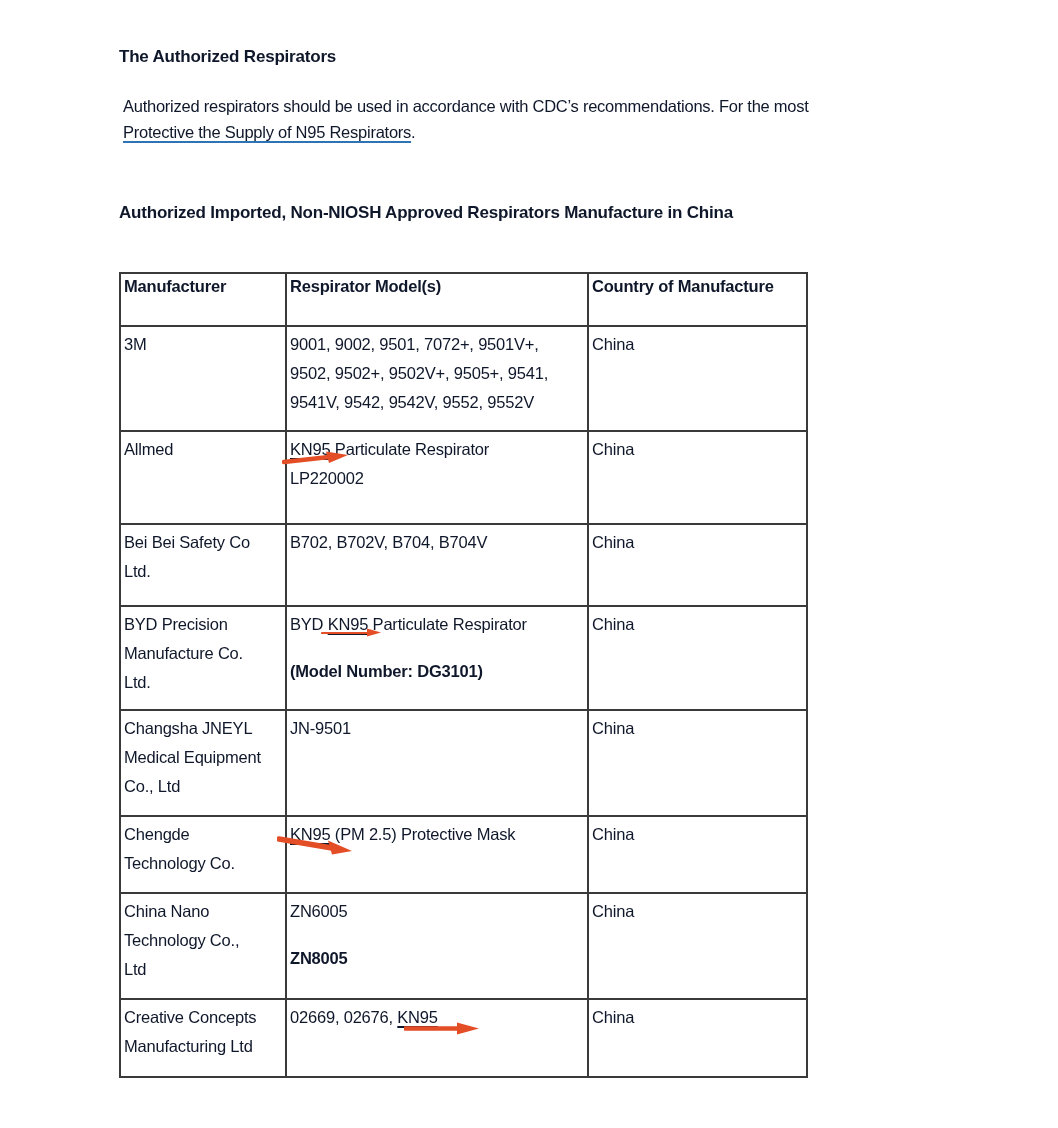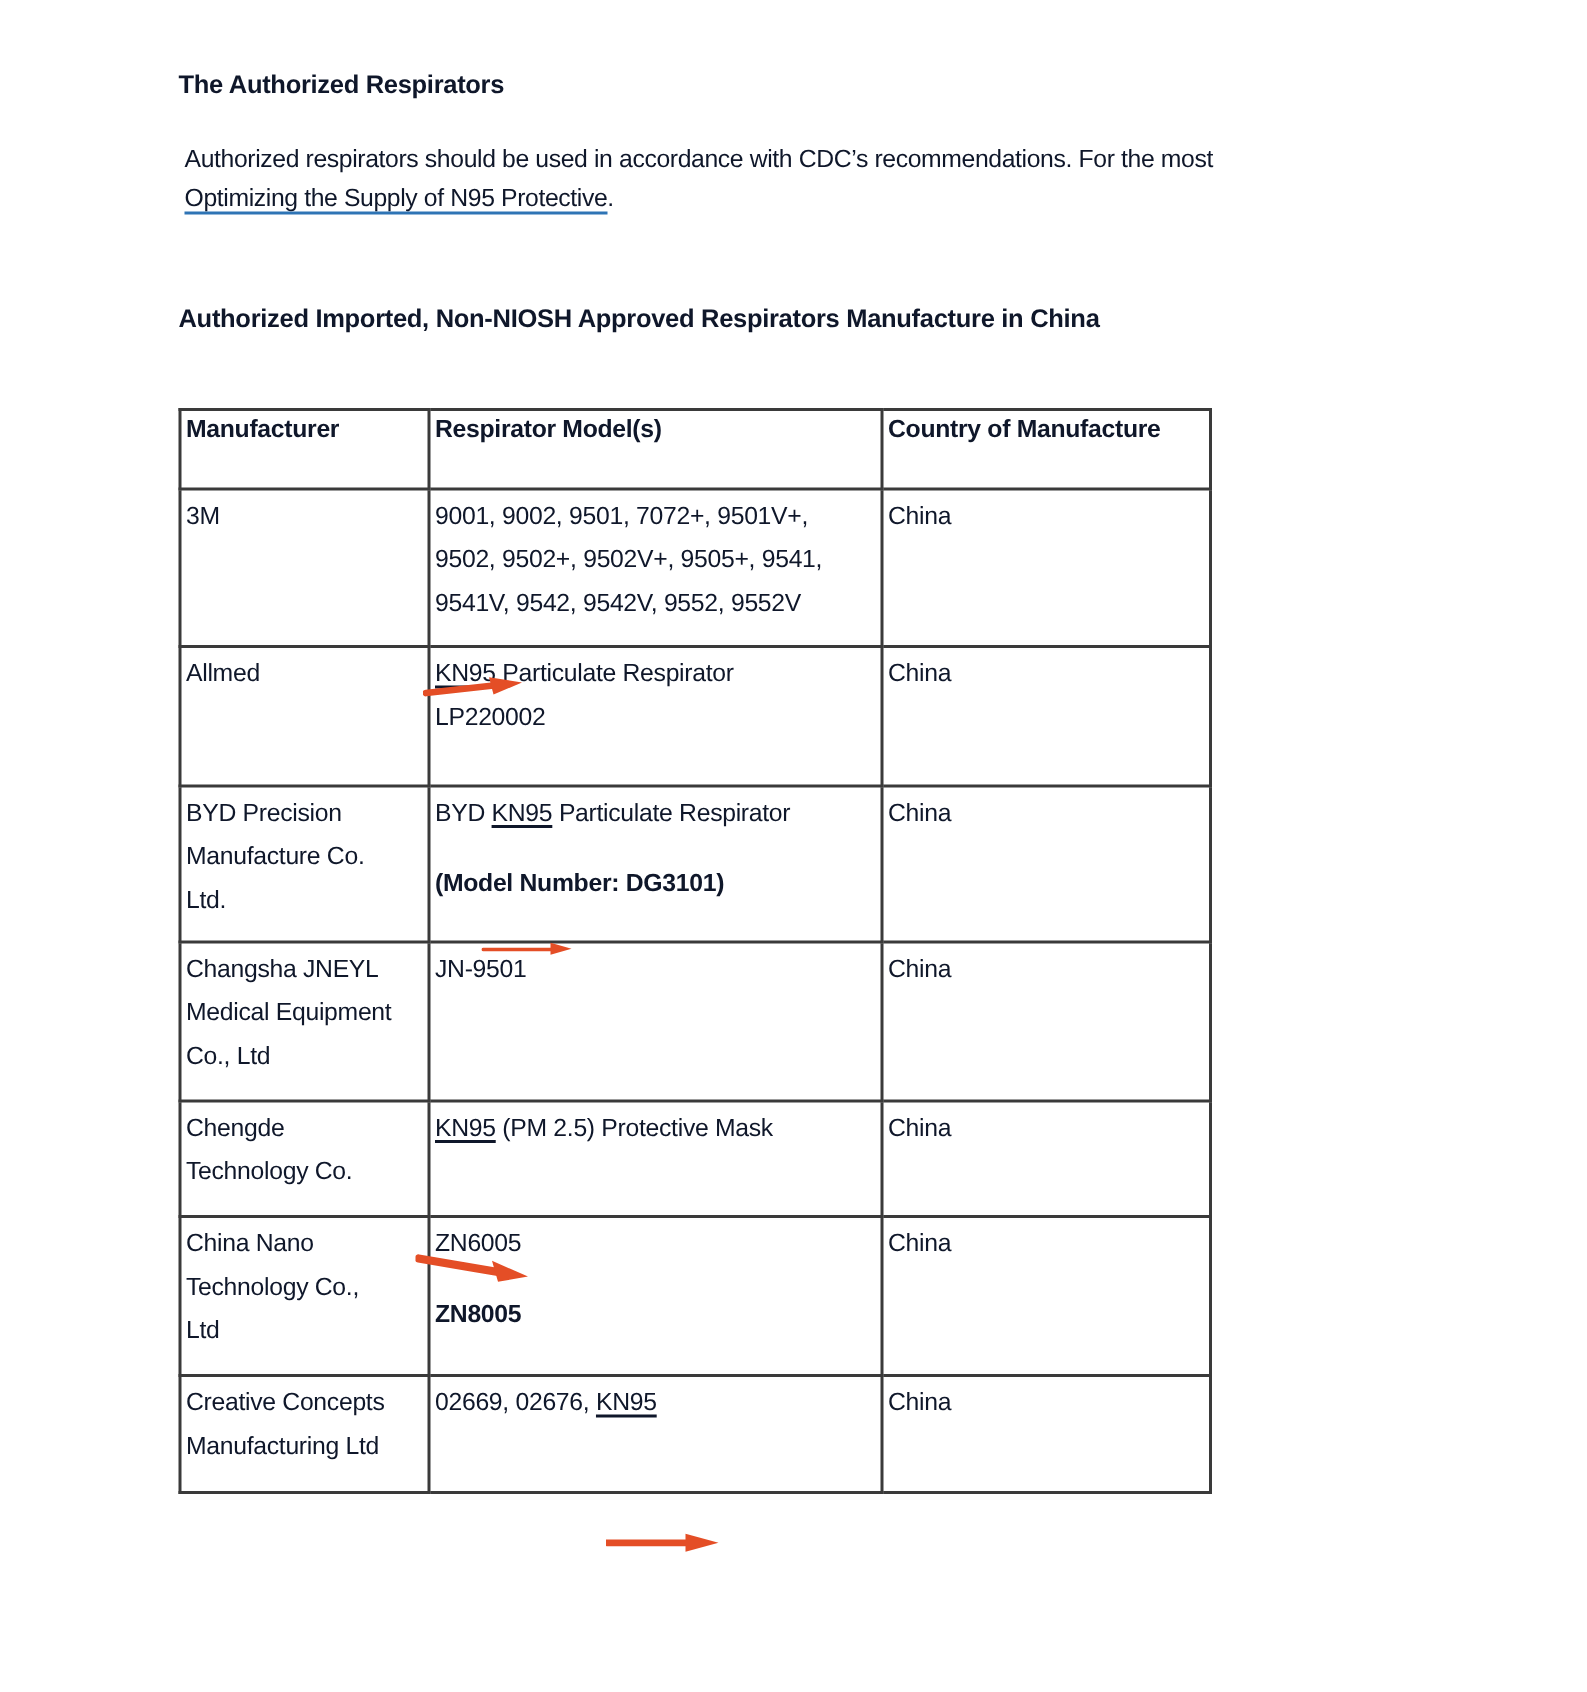--- a/index.html
+++ b/index.html
@@ -46,21 +46,21 @@
 </style>
 </head>
 <body>
 
 <div class="page">
 
   <h1 class="doc-h1">The Authorized Respirators</h1>
 
   <p class="intro">
     <span class="line"><span>Authorized respirators should be used in accordance with CDC’s recommendations. For the most</span></span>
-    <span class="line"><a class="doc-link">Optimizing the Supply of N95 Protective</a><span>.</span></span>
+    <span class="line"><a class="doc-link">Protective the Supply of N95 Respirators</a><span>.</span></span>
   </p>
 
   <h2 class="doc-h2">Authorized Imported, Non-NIOSH Approved Respirators Manufacture in China</h2>
 
   <table class="resp">
     <colgroup>
         <col class="c1">
         <col class="c2">
         <col class="c3">
       </colgroup>
@@ -94,20 +94,34 @@
           <td>
             <div class="para">
               <div class="cl"><span class="kn-u">KN95</span> Particulate Respirator</div>
               <div class="cl">LP220002</div>
             </div>
           </td>
           <td>
             <div class="cl">China</div>
           </td>
         </tr>
+        <tr style="height: 82px;">
+          <td>
+            <div class="cl">Bei Bei Safety Co</div>
+            <div class="cl">Ltd.</div>
+          </td>
+          <td class="ind">
+            <div class="para">
+              <div class="cl">B702, B702V, B704, B704V</div>
+            </div>
+          </td>
+          <td class="ind2">
+            <div class="cl">China</div>
+          </td>
+        </tr>
         <tr style="height: 104px;">
           <td>
             <div class="cl">BYD Precision</div>
             <div class="cl">Manufacture Co.</div>
             <div class="cl">Ltd.</div>
           </td>
           <td class="ind">
             <div class="para">
               <div class="cl">BYD <span class="kn-u">KN95</span> Particulate Respirator</div>
             </div>

